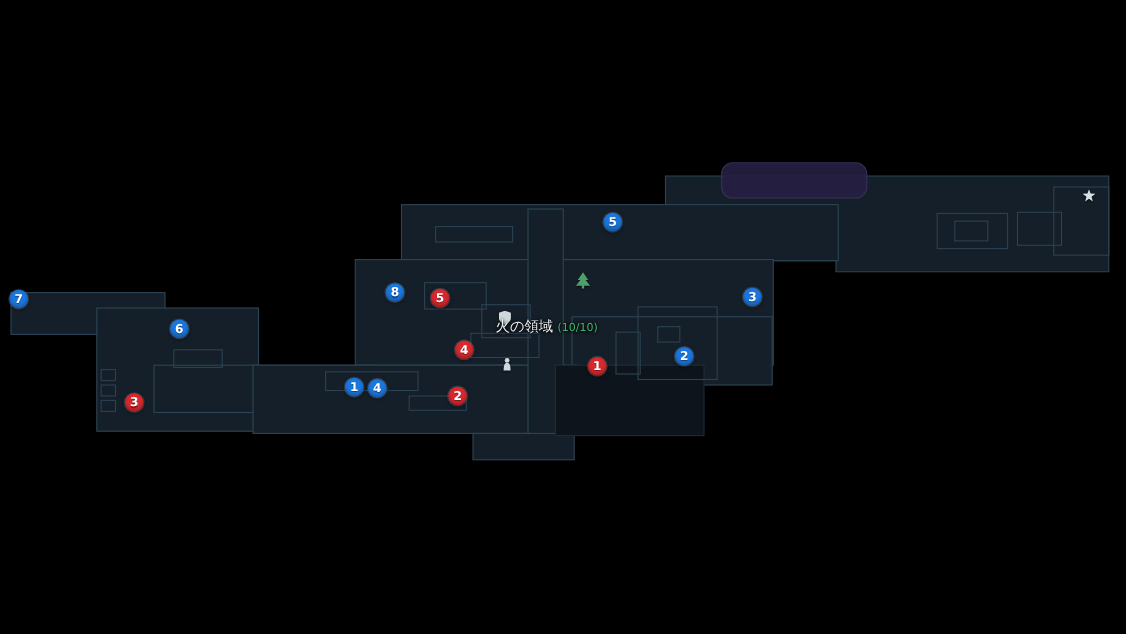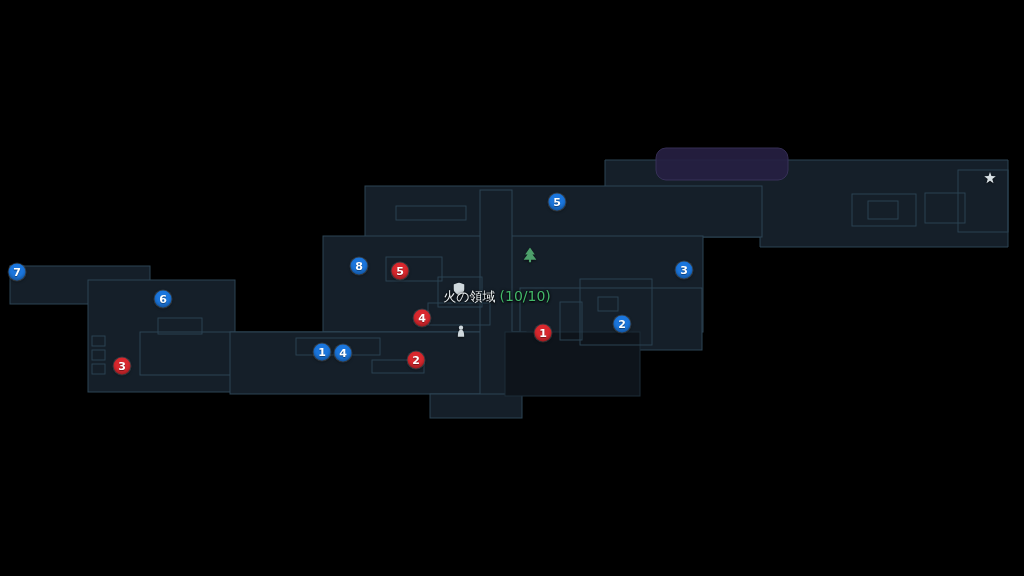--- a/index.html
+++ b/index.html
@@ -20,21 +20,21 @@
   }
   .marker.blue { background:var(--blue,#1b76dd); }
   .marker.red  { background:var(--red,#d9282e); }
 
   .region-label {
     position:absolute; left:437px; top:288px; width:120px;
     display:flex; gap:4px; align-items:baseline; justify-content:center;
     color:#eef3f5; font-size:13px; text-shadow:0 1px 2px #000, 0 0 3px #000;
     white-space:nowrap;
   }
-  .region-count { color:var(--green,#43b86a); font-size:14px; }
+  .region-count { color:var(--green,#43b86a); font-size:10px; }
 
   .icon { position:absolute; transform:translate(-50%,-50%); line-height:0;
     filter:drop-shadow(0 1px 1px rgba(0,0,0,.6)); }
 </style>
 </head>
 <body>
 
 <div class="stage">
 
   <svg class="map-svg" width="1024" height="576" viewBox="0 0 1024 576">

